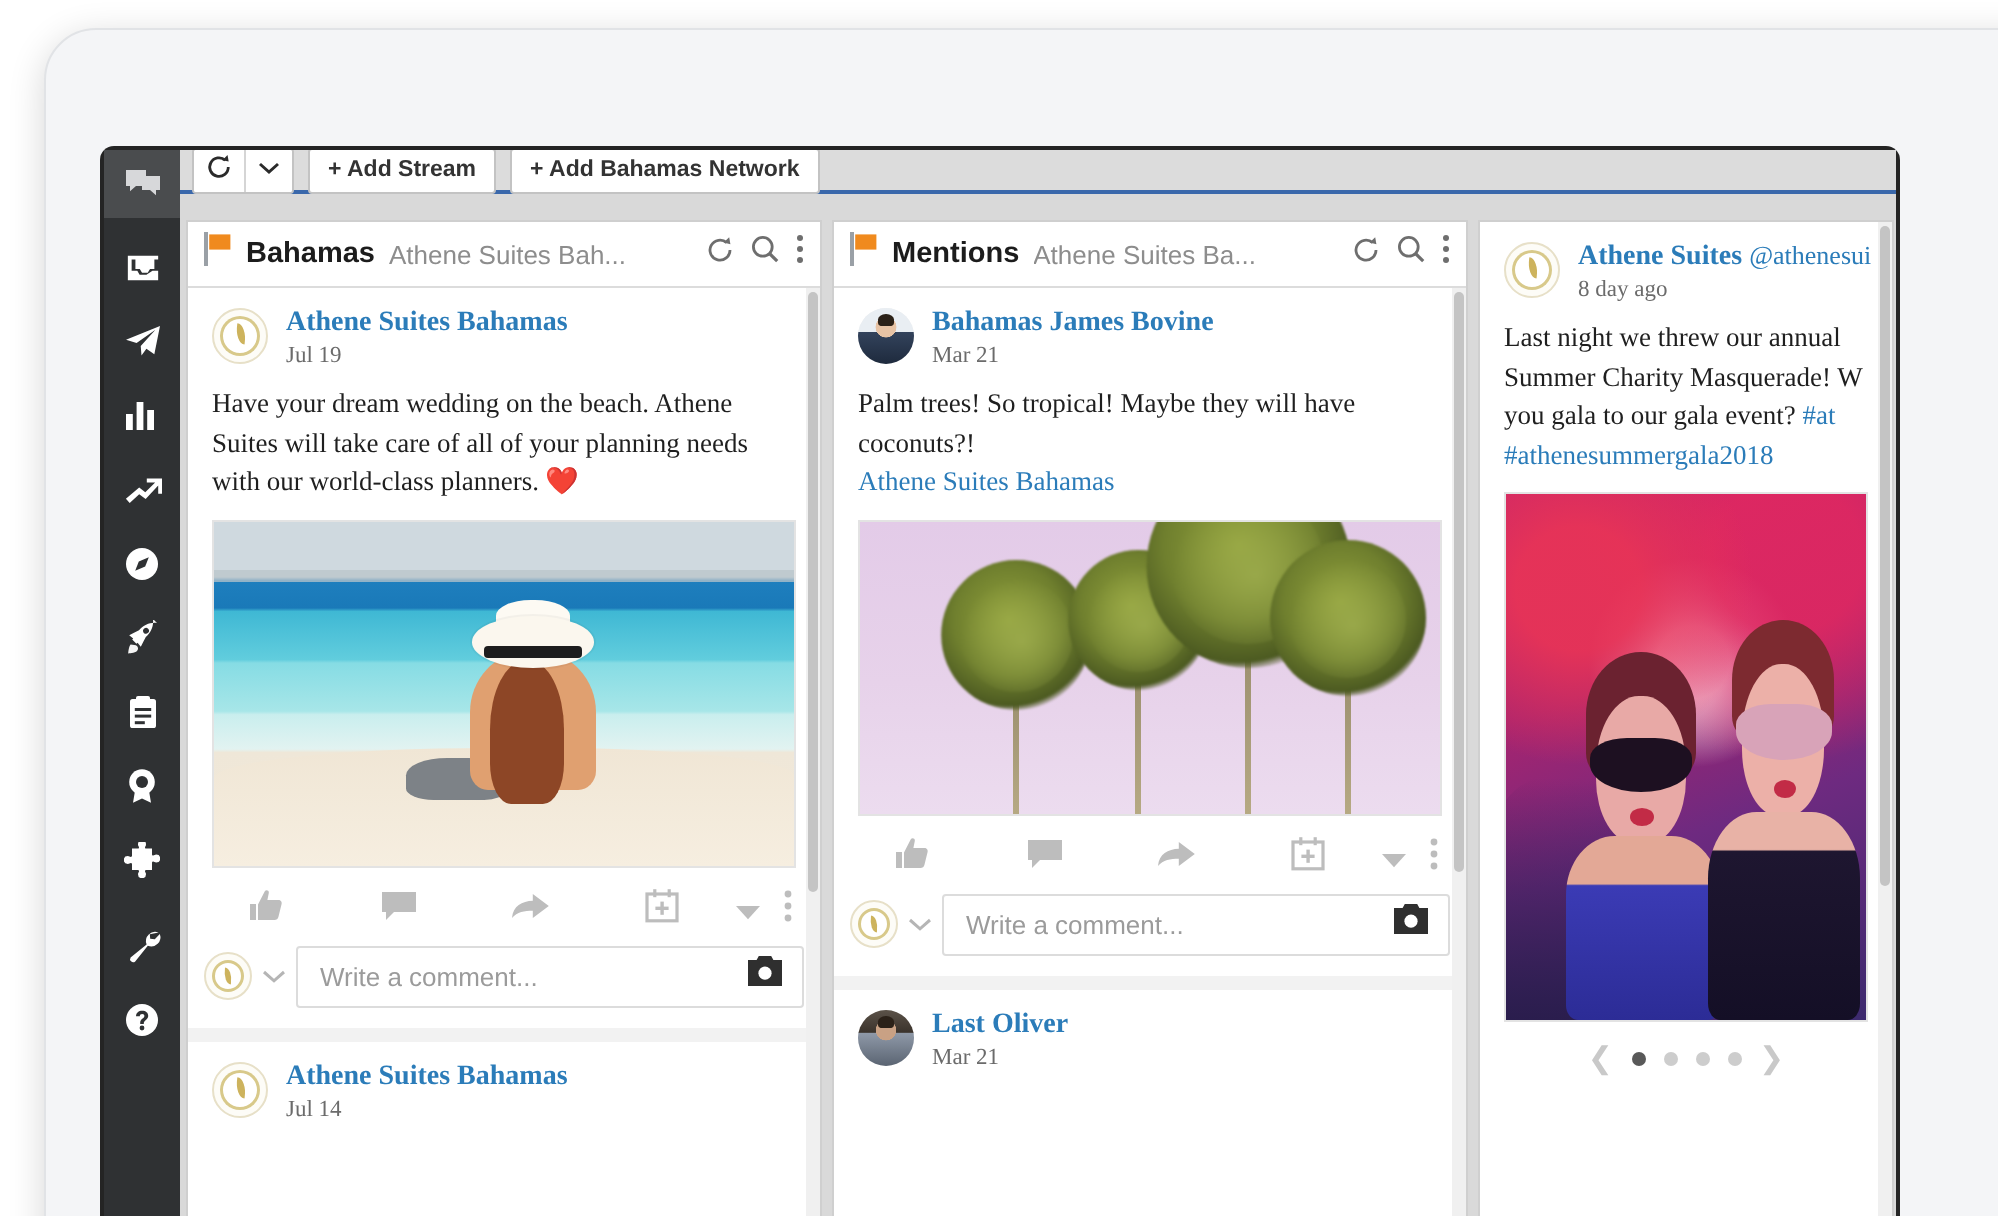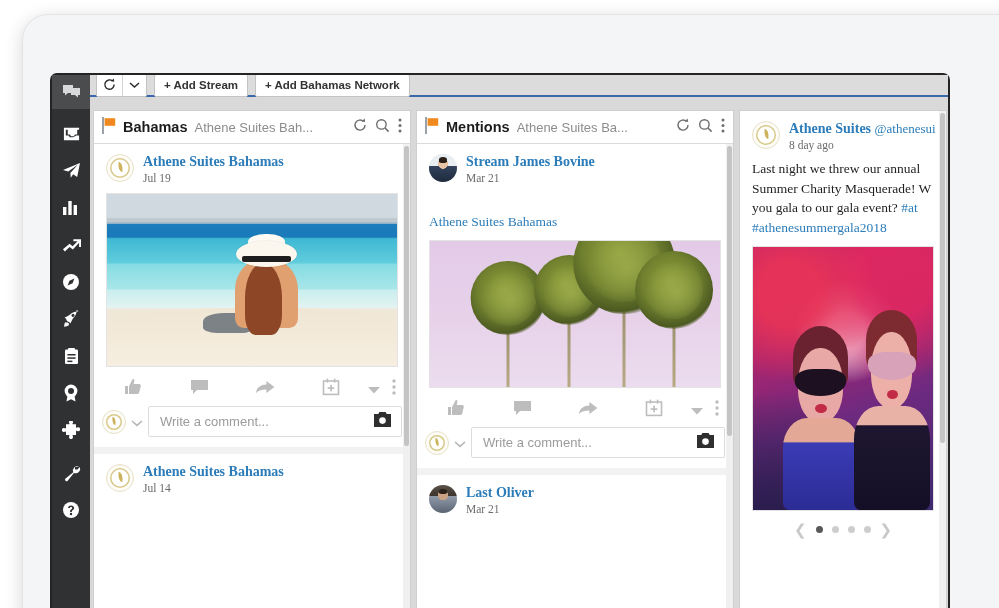--- a/index.html
+++ b/index.html
@@ -462,20 +462,21 @@
         <div class="post">
           <div class="post-head">
             <div class="avatar brand">
                 <span class="avatar-brand-mark"></span>
               </div>
             <div>
               <div class="a-name">Athene Suites Bahamas</div>
               <div class="a-date">Jul 19</div>
             </div>
           </div>
+          <div class="post-text"><span>Have your dream wedding on the beach. Athene Suites will take care of all of your planning needs with our world-class planners. </span><span class="heart">❤️</span></div>
           <div class="post-media">
             <div class="img-beach">
               <div class="beach-island"></div>
               <div class="beach-sand"></div>
               <div class="beach-rock"></div>
               <div class="beach-body"></div>
               <div class="beach-hair"></div>
               <div class="beach-hat-top"></div>
               <div class="beach-hat"></div>
               <div class="beach-hat-band"></div>
@@ -608,26 +609,26 @@
         </span>
       </div>
 
       <div class="col-body">
         <div class="post">
           <div class="post-head">
             <div class="avatar">
                 <span class="avatar-photo"></span>
               </div>
             <div>
-              <div class="a-name">Stream James Bovine</div>
+              <div class="a-name">Bahamas James Bovine</div>
               <div class="a-date">Mar 21</div>
             </div>
           </div>
           <div class="post-text">
-            <br>
+            <span>Palm trees! So tropical! Maybe they will have coconuts?!</span><br>
             <span class="post-link">Athene Suites Bahamas</span>
           </div>
           <div class="post-media palms">
             <div class="img-palms">
               <div class="palm" style="left:12%;width:30%;height:74%">
                 <div class="trunk" style="height:60%"></div>
                 <div class="crown" style="bottom:48%;width:86%;padding-top:86%"></div>
               </div>
               <div class="palm" style="left:33%;width:30%;height:82%">
                 <div class="trunk" style="height:64%"></div>

